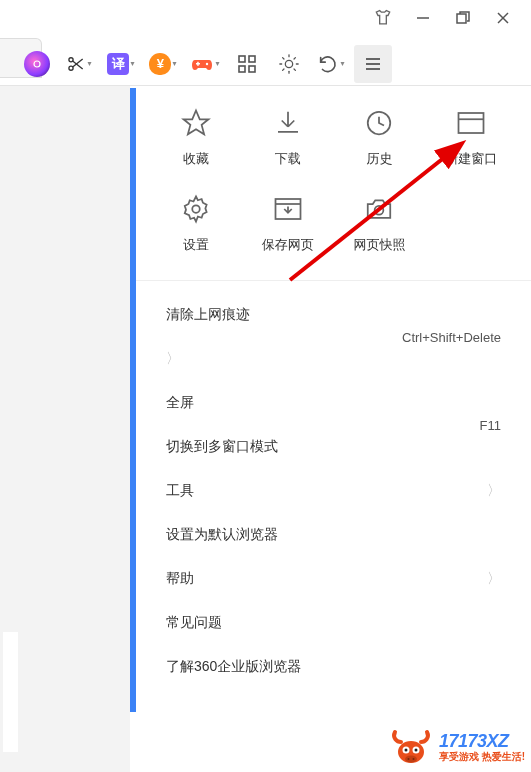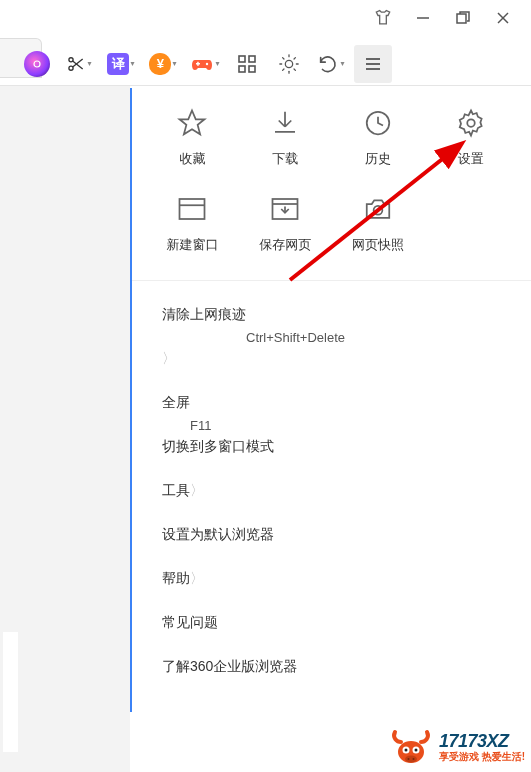--- a/index.html
+++ b/index.html
@@ -81,21 +81,21 @@
       height: 120px;
       background: #fff;
     }
     .dropdown {
       position: absolute;
       top: 88px;
       left: 130px;
       right: 0;
       bottom: 60px;
       background: #fff;
-      border-left: 2px solid #3b82f6;
+      border-left: 6px solid #3b82f6;
     }
     .grid-section {
       display: grid;
       grid-template-columns: repeat(4, 1fr);
       padding: 18px 14px 10px 14px;
       row-gap: 24px;
     }
     .grid-item {
       display: flex;
       flex-direction: column;
@@ -116,20 +116,21 @@
     }
     .menu-section {
       padding: 12px 0;
       border-top: 1px solid #eee;
       margin-top: 16px;
     }
     .menu-item {
       height: 44px;
       display: flex;
       align-items: center;
+      justify-content: space-between;
       padding: 0 30px;
       font-size: 14px;
       color: #333;
     }
     .menu-shortcut {
       color: #555;
       font-size: 13px;
       margin-top: 44px;
     }
     .chev {
@@ -154,21 +155,21 @@
     }
     .wm-text {
       display: flex;
       flex-direction: column;
       line-height: 1.1;
     }
     .wm-main {
       font-size: 18px;
       font-weight: bold;
       font-style: italic;
-      color: #0c4a6e;
+      color: #3b82f6;
       letter-spacing: -0.5px;
     }
     .wm-sub {
       font-size: 10px;
       color: #e94e1b;
       font-weight: bold;
     }
     .icon-circle-cam {
       width: 26px;
       height: 26px;
@@ -317,35 +318,35 @@
       <div class="grid-icon">
           <svg width="30" height="30" viewBox="0 0 24 24" fill="none" stroke="#666" stroke-width="1.4">
             <circle cx="12" cy="12" r="9"></circle>
             <polyline points="12,7 12,12 16,14"></polyline>
           </svg>
         </div>
       <span class="grid-label">历史</span>
     </div>
     <div class="grid-item">
       <div class="grid-icon">
+          <svg width="30" height="26" viewBox="0 0 24 20" fill="none" stroke="#666" stroke-width="1.4">
+            <rect x="2" y="2" width="20" height="16"></rect>
+            <line x1="2" y1="7" x2="22" y2="7"></line>
+          </svg>
+        </div>
+      <span class="grid-label">新建窗口</span>
+    </div>
+    <div class="grid-item">
+      <div class="grid-icon">
           <svg width="30" height="30" viewBox="0 0 24 24" fill="none" stroke="#666" stroke-width="1.4">
             <circle cx="12" cy="12" r="3"></circle>
             <path d="M12 2l1.5 3 3-1 1 3 3 1.5-1 3 1 3-3 1.5-1 3-3-1L12 22l-1.5-3-3 1-1-3L3 15.5l1-3-1-3L6 8l1-3 3 1z"></path>
           </svg>
         </div>
       <span class="grid-label">设置</span>
-    </div>
-    <div class="grid-item">
-      <div class="grid-icon">
-          <svg width="30" height="26" viewBox="0 0 24 20" fill="none" stroke="#666" stroke-width="1.4">
-            <rect x="2" y="2" width="20" height="16"></rect>
-            <line x1="2" y1="7" x2="22" y2="7"></line>
-          </svg>
-        </div>
-      <span class="grid-label">新建窗口</span>
     </div>
     <div class="grid-item">
       <div class="grid-icon">
           <svg width="30" height="26" viewBox="0 0 24 20" fill="none" stroke="#666" stroke-width="1.4">
             <rect x="2" y="2" width="20" height="16"></rect>
             <line x1="2" y1="6" x2="22" y2="6"></line>
             <polyline points="9,10 12,13 15,10"></polyline>
             <line x1="12" y1="13" x2="12" y2="8"></line>
           </svg>
         </div>

